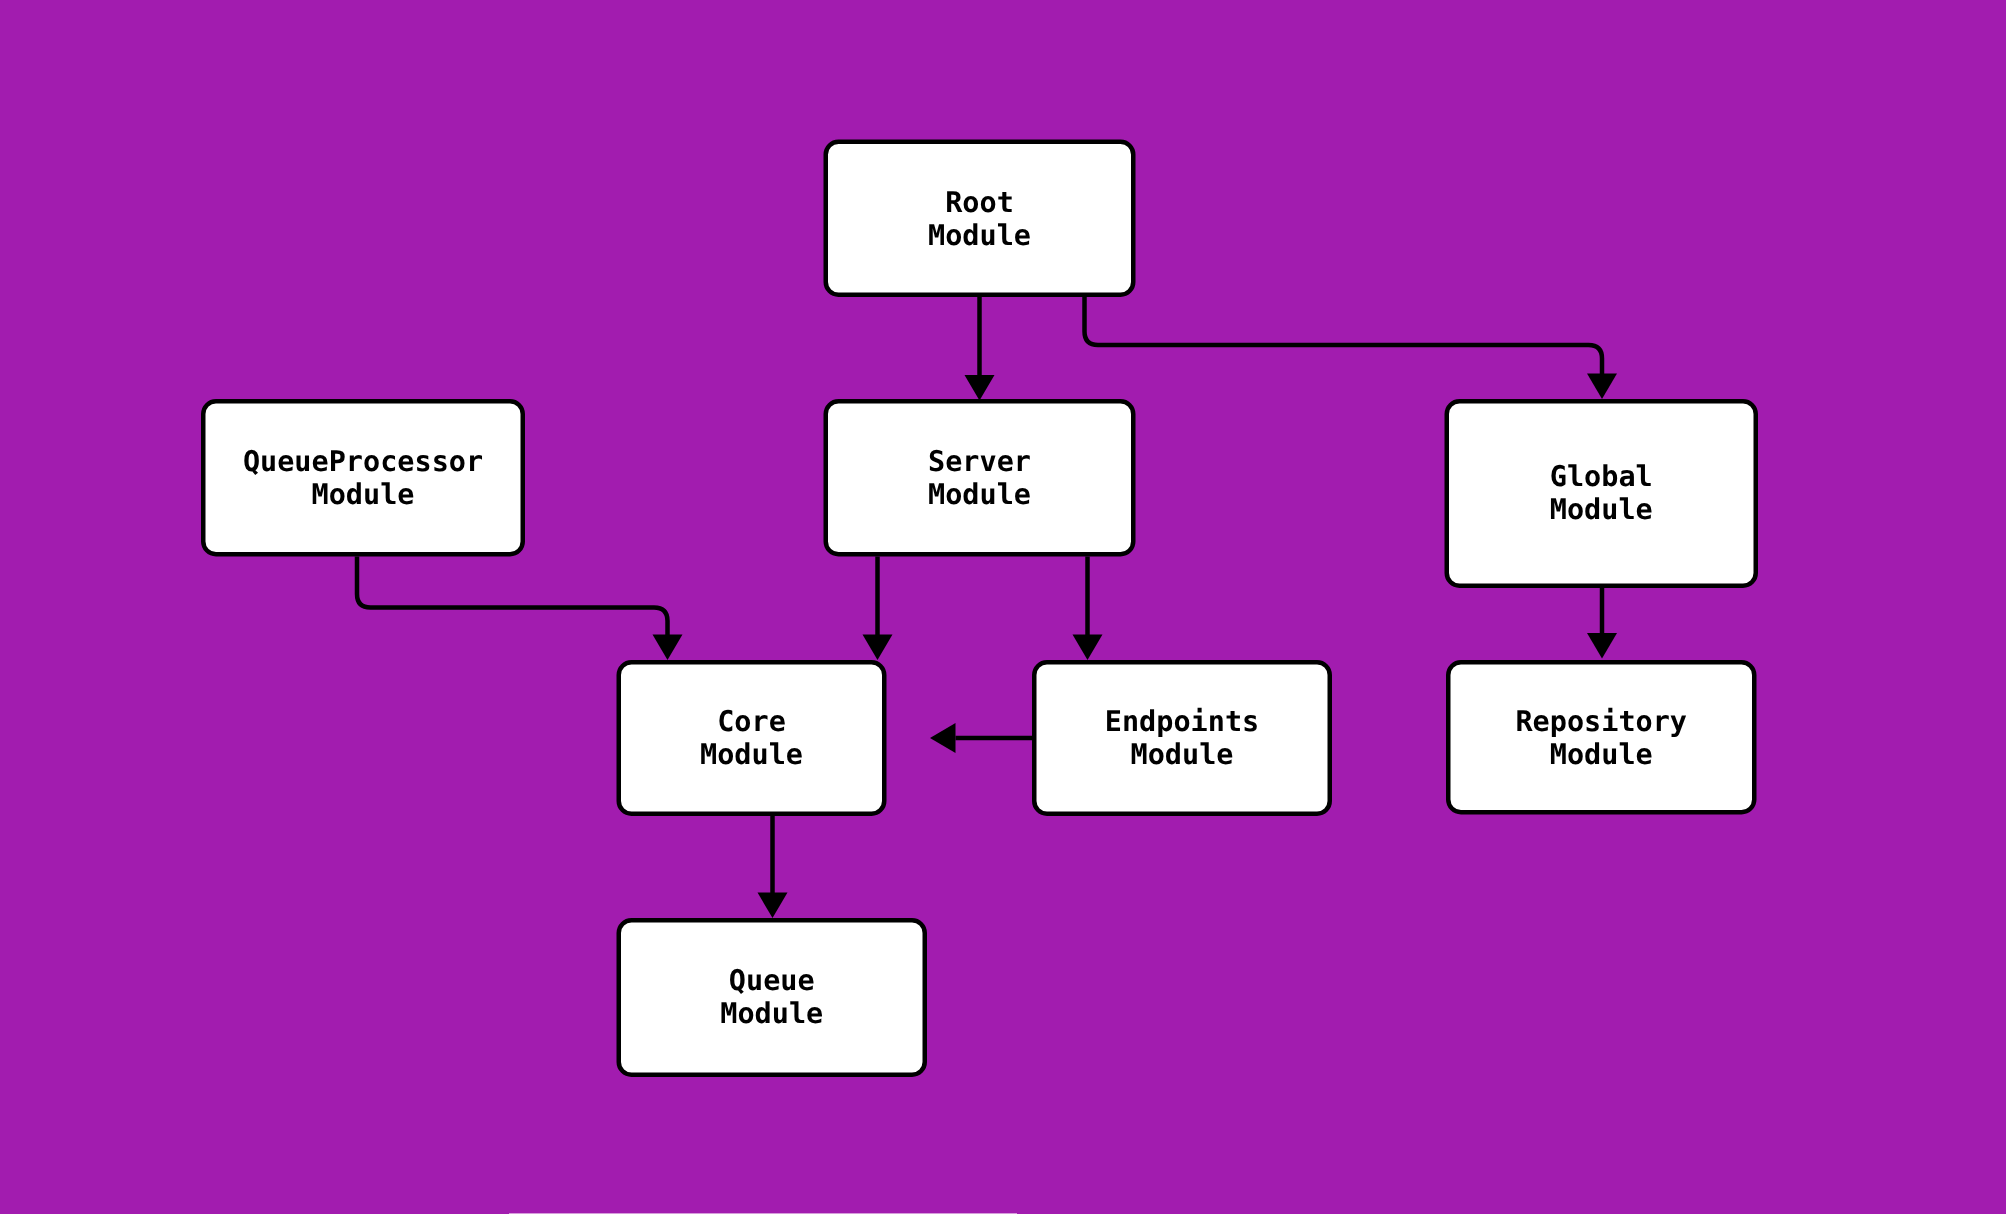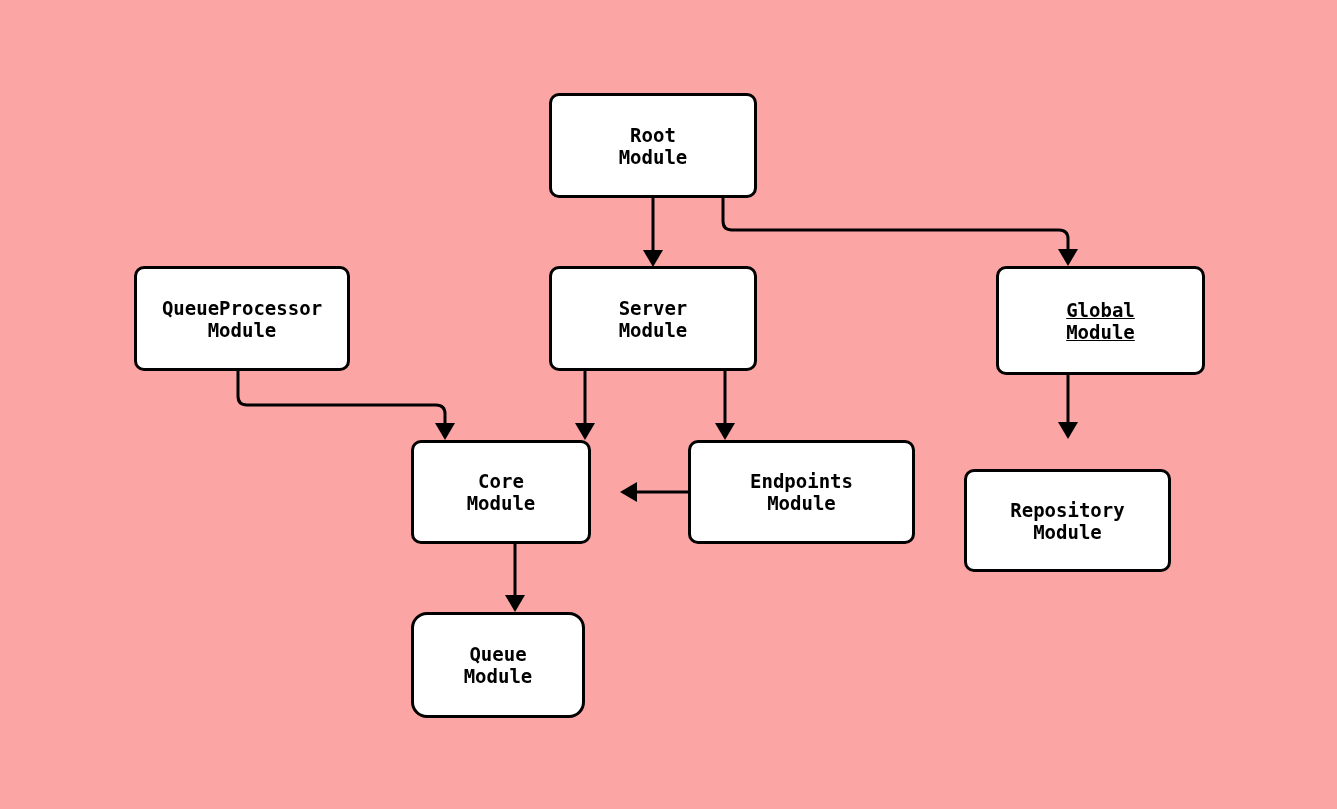--- a/index.html
+++ b/index.html
@@ -4,21 +4,21 @@
 <style>
   html, body {
     margin: 0;
     padding: 0;
     background: #ffffff;
   }
   .canvas {
     position: relative;
     width: 1337px;
     height: 809px;
-    background: #fca5a5;
+    background: #a21caf;
     overflow: hidden;
     font-family: "DejaVu Sans Mono", monospace;
   }
   .edges-layer {
     position: absolute;
     left: 0;
     top: 0;
     width: 1337px;
     height: 809px;
   }
@@ -106,38 +106,38 @@
   <div class="node" style="left:134px; top:266px; width:216px; height:105px;">
     <span>QueueProcessor</span>
     <span>Module</span>
   </div>
 
   <div class="node" style="left:549px; top:266px; width:208px; height:105px;align-items:center;">
     <span>Server</span>
     <span>Module</span>
   </div>
 
-  <div class="node" style="left:996px; top:266px; width:209px; height:109px;text-decoration:underline;">
+  <div class="node" style="left:963px; top:266px; width:209px; height:126px;">
     <span>Global</span>
     <span>Module</span>
   </div>
 
   <div class="node" style="left:411px; top:440px; width:180px; height:104px;">
     <span>Core</span>
     <span>Module</span>
   </div>
 
-  <div class="node" style="left:688px; top:440px; width:227px; height:104px;">
+  <div class="node" style="left:688px; top:440px; width:200px; height:104px;">
     <span>Endpoints</span>
     <span>Module</span>
   </div>
 
-  <div class="node" style="left:964px; top:440px; width:207px; height:103px;margin-top:29px;">
+  <div class="node" style="left:964px; top:440px; width:207px; height:103px;">
     <span>Repository</span>
     <span>Module</span>
   </div>
 
-  <div class="node" style="left:411px; top:612px; width:174px; height:106px;border-radius:16px;">
+  <div class="node" style="left:411px; top:612px; width:207px; height:106px;">
     <span>Queue</span>
     <span>Module</span>
   </div>
 
 </div>
 
 </body></html>

